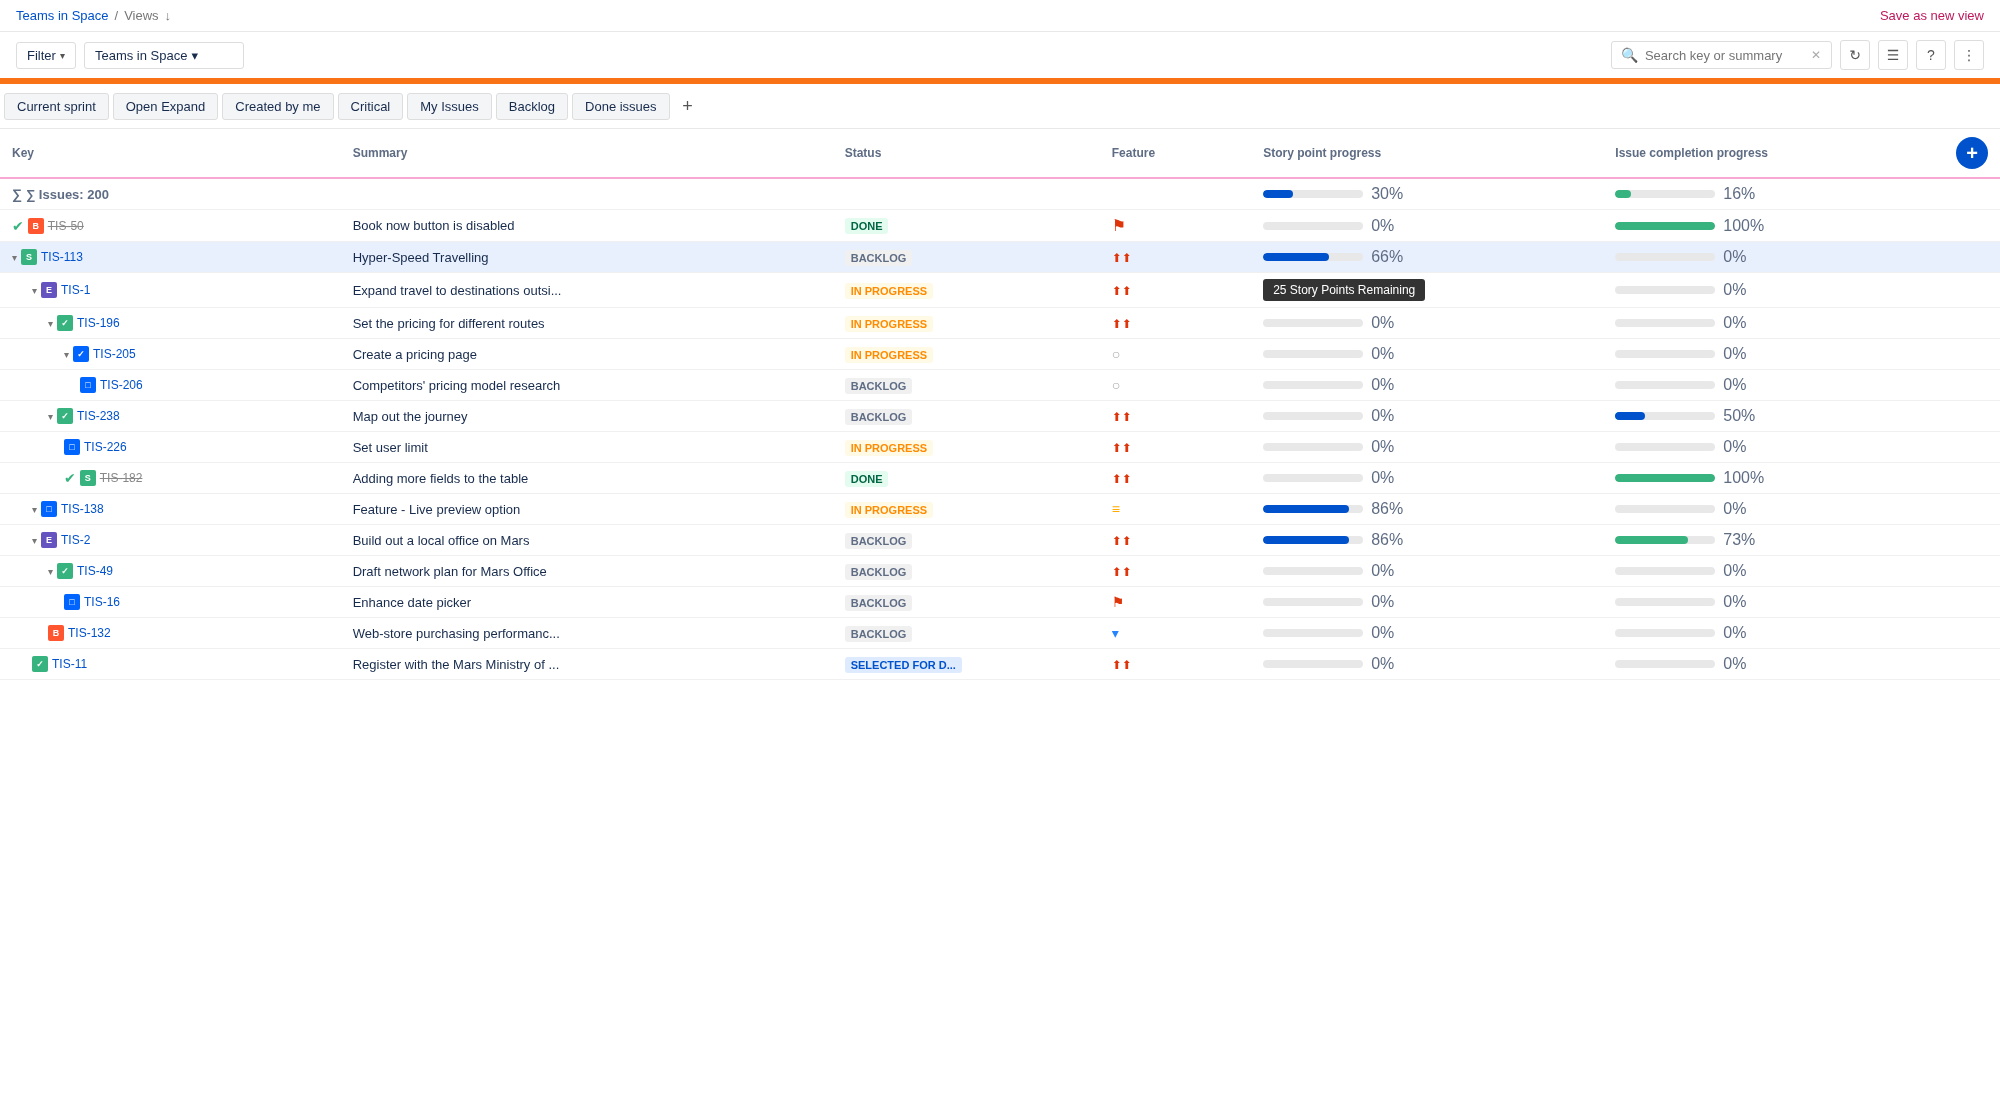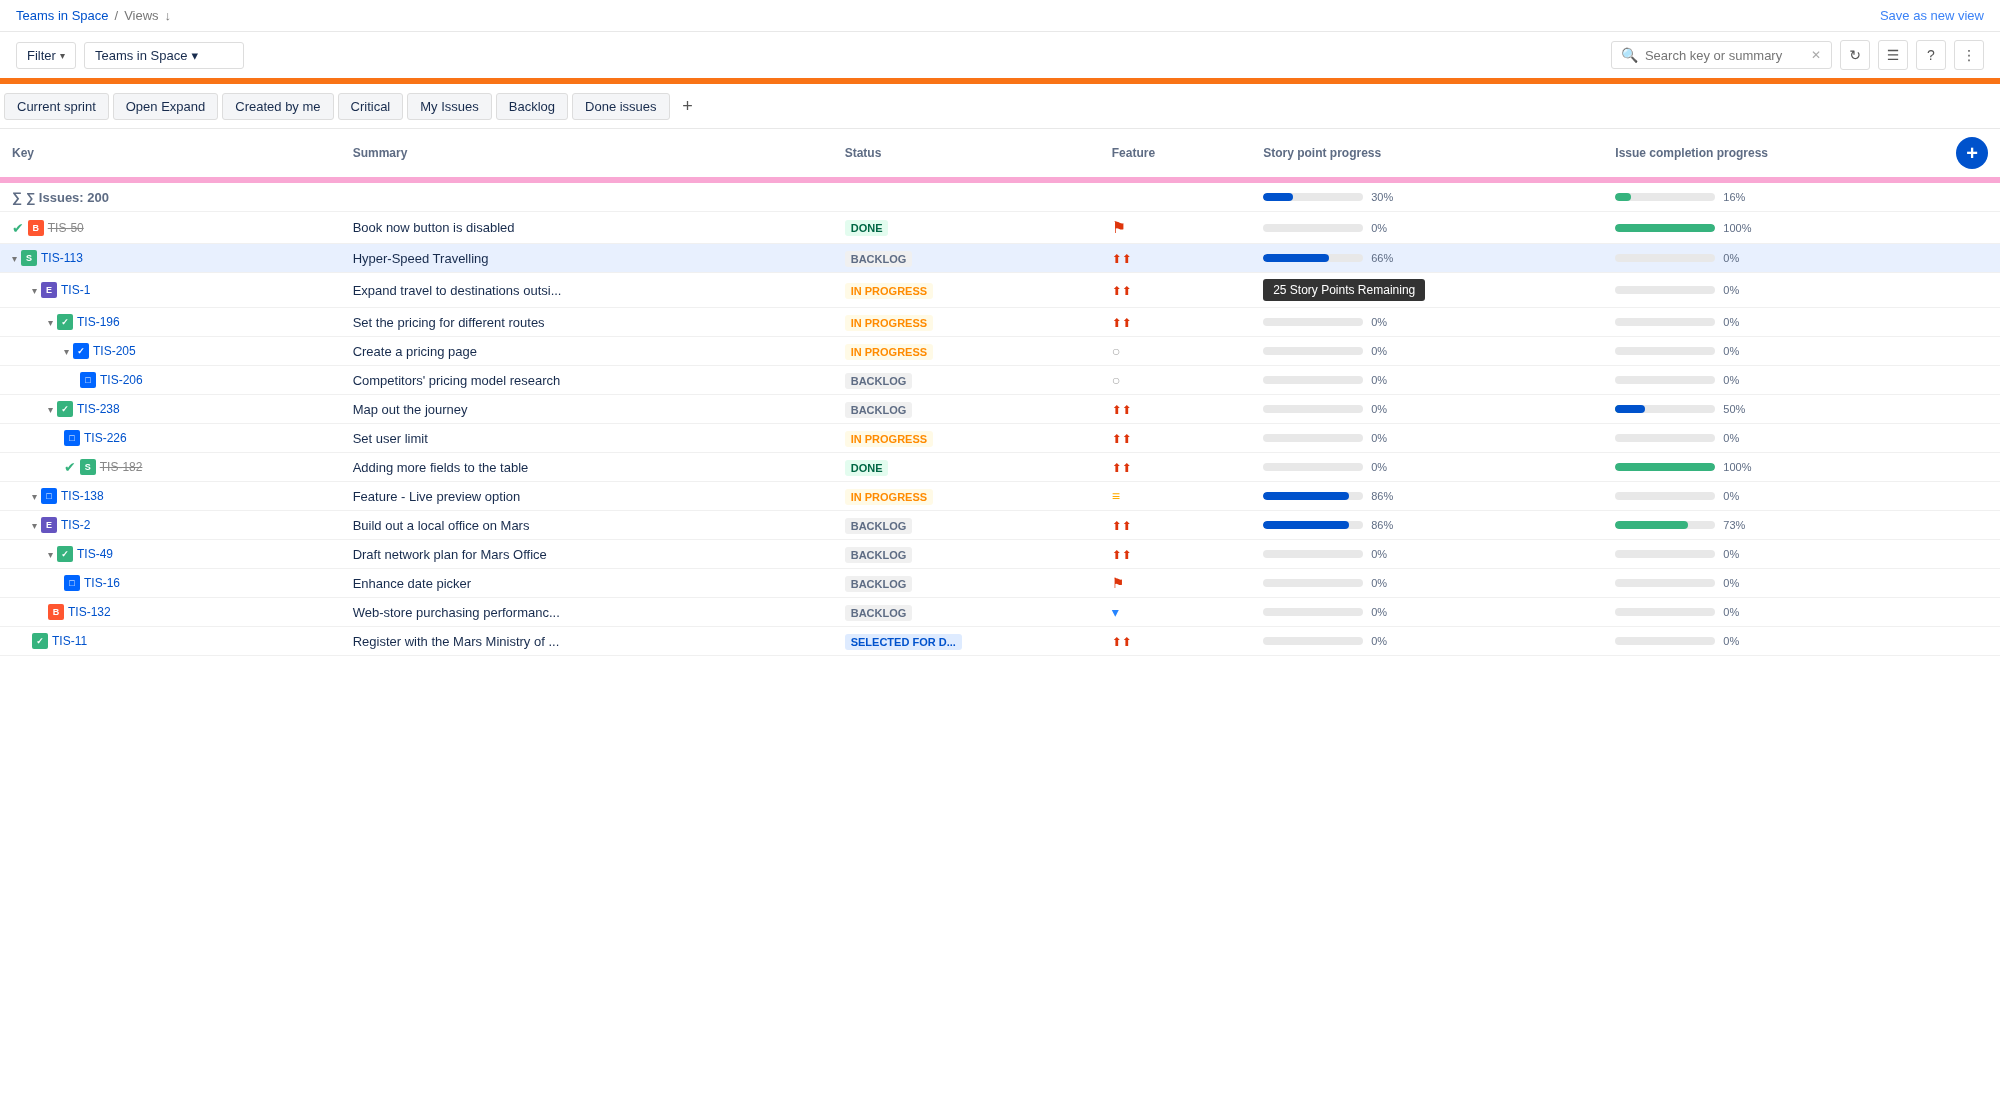--- a/index.html
+++ b/index.html
@@ -5,21 +5,21 @@
     * { box-sizing: border-box; margin: 0; padding: 0; }
     body { font-family: -apple-system, BlinkMacSystemFont, 'Segoe UI', Arial, sans-serif; font-size: 13px; color: #172b4d; background: #fff; }
 
     .top-bar {
       display: flex; align-items: center; justify-content: space-between;
       padding: 8px 16px; border-bottom: 1px solid #e8e8e8;
     }
     .breadcrumb { display: flex; align-items: center; gap: 6px; font-size: 13px; color: #555; }
     .breadcrumb a { color: #0052cc; text-decoration: none; }
     .breadcrumb span { color: #777; }
-    .save-new-view { color: #3b82f6; font-size: 13px; cursor: pointer; text-decoration: none; text-align: right; }
+    .save-new-view { color: #be185d; font-size: 13px; cursor: pointer; text-decoration: none; text-align: right; }
 
     .toolbar {
       display: flex; align-items: center; gap: 8px;
       padding: 8px 16px; border-bottom: 6px solid #f97316;
     }
     .filter-btn {
       display: flex; align-items: center; gap: 4px;
       border: 1px solid #ddd; border-radius: 3px; padding: 5px 10px;
       cursor: pointer; background: #fff; font-size: 13px; color: #172b4d;
     }
@@ -50,21 +50,21 @@
       padding: 5px 12px; border-radius: 3px; cursor: pointer; font-size: 13px;
       color: #172b4d; border: 1px solid #ddd; background: #f4f5f7;
     }
     .tab-add {
       width: 28px; height: 28px; display: flex; align-items: center; justify-content: center;
       border-radius: 3px; cursor: pointer; font-size: 18px; color: #555;
     }
 
     .table-container { overflow-x: auto; }
     table { width: 100%; border-collapse: collapse; }
-    thead tr { border-bottom: 6px solid #f9a8d4; }
+    thead tr { border-bottom: 2px solid #f9a8d4; }
     thead th {
       padding: 8px 12px; text-align: left; font-size: 12px; font-weight: 600;
       color: #5e6c84; white-space: nowrap;
     }
     tbody tr { border-bottom: 1px solid #f0f0f0; }
     tbody td { padding: 6px 12px; font-size: 13px; vertical-align: middle; }
 
     .key-cell { display: flex; align-items: center; gap: 4px; white-space: nowrap; }
     .chevron { color: #777; font-size: 10px; cursor: pointer; }
     .issue-icon { width: 16px; height: 16px; border-radius: 2px; display: inline-flex; align-items: center; justify-content: center; font-size: 9px; color: #fff; font-weight: bold; }
@@ -90,21 +90,21 @@
 
     .progress-bar-wrap {
       display: flex; align-items: center; gap: 8px; white-space: nowrap;
     }
     .progress-bar {
       width: 100px; height: 8px; background: #e8e8e8; border-radius: 4px; overflow: hidden; position: relative;
     }
     .progress-fill { height: 100%; border-radius: 4px; }
     .progress-fill.blue { background: #0052cc; }
     .progress-fill.green { background: #36b37e; }
-    .progress-pct { font-size: 11px; color: #5e6c84; min-width: 30px; }
+    .progress-pct { font-size: 16px; color: #5e6c84; min-width: 30px; }
 
     .add-col-btn {
       width: 32px; height: 32px; background: #0052cc; color: #fff; border-radius: 50%;
       display: flex; align-items: center; justify-content: center; font-size: 20px; cursor: pointer;
     }
 
     .sigma-row td { font-size: 13px; color: #5e6c84; }
     .sigma-row td:first-child { font-weight: 600; }
 
     .tooltip-box {

